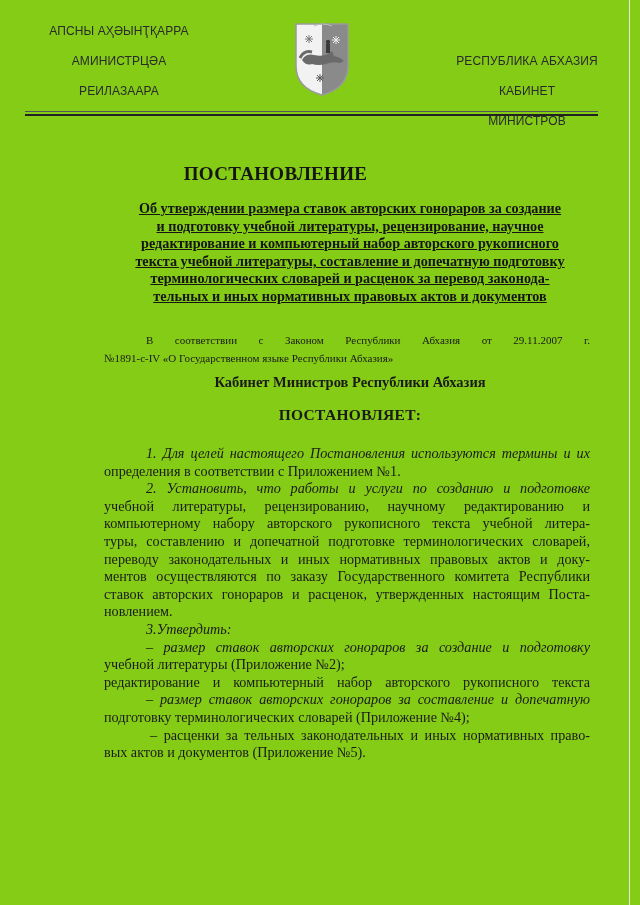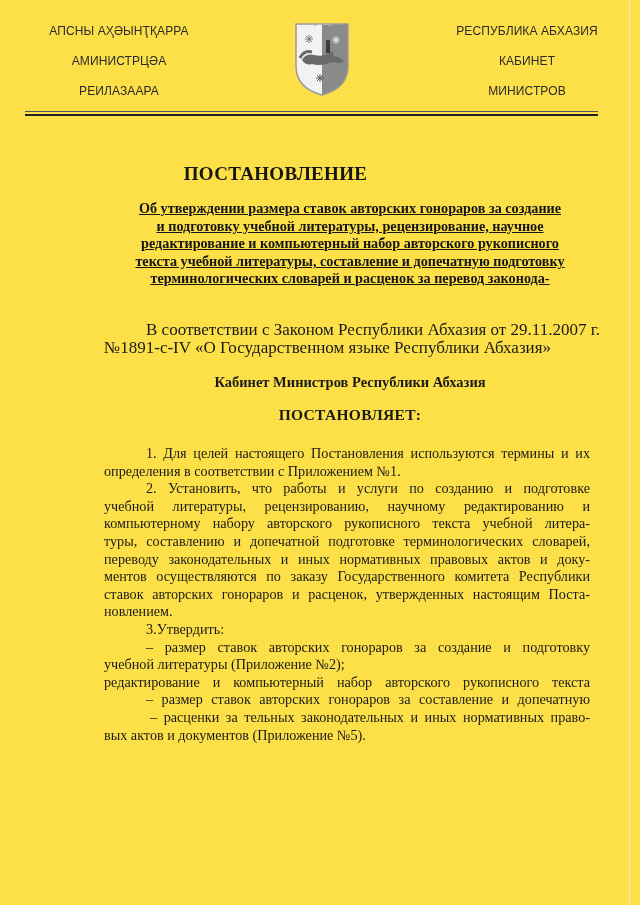--- a/index.html
+++ b/index.html
@@ -12,42 +12,42 @@
       height: 905px;
       position: relative;
       overflow: hidden;
       font-family: "Liberation Serif", serif;
       color: #1a1a1a;
     }
     .page {
       position: absolute;
       left: 0; top: 0;
       width: 640px; height: 905px;
-      background: #fde047;
+      background: #84cc16;
     }
     .page-edge {
       position: absolute;
       right: 10px; top: 0;
       width: 1px; height: 905px;
       background: #e6e6e6;
     }
     
     .hdr-col {
       position: absolute;
       top: 20px;
       width: 210px;
       font-family: "Liberation Sans", sans-serif;
       font-size: 12px;
       color: #2a2a2a;
       text-align: center;
       letter-spacing: 0.1px;
     }
     .hdr-col div { height: 30px; line-height: 22px; }
     .hdr-left { left: 14px; }
-    .hdr-right { left: 422px; }
+    .hdr-right { left: 422px; margin-top: 30px; }
     .emblem {
       position: absolute;
       left: 292px; top: 20px;
       width: 60px; height: 78px;
     }
     .rule {
       position: absolute;
       left: 25px;
       width: 573px;
     }
@@ -73,22 +73,22 @@
       font-weight: bold;
       font-size: 14.2px;
       line-height: 17.6px;
       color: #151515;
     }
     .subject div { white-space: nowrap; text-decoration: underline; }
 
     .preamble {
       position: absolute;
       left: 104px; width: 486px;
-      top: 321px;
-      font-size: 17px;
+      top: 332px;
+      font-size: 11px;
       line-height: 17.5px;
     }
     .just {
       text-align: justify;
       text-align-last: justify;
       white-space: nowrap;
     }
     .line { white-space: nowrap; }
     .indent { padding-left: 42px; }
 
@@ -124,21 +124,21 @@
     .body .row.jl span.t {
       display: block;
       text-align: justify;
       text-align-last: justify;
       white-space: nowrap;
     }
     .body .row.ll span.t {
       display: block;
       white-space: nowrap;
     }
-    .body .row.ind span.t { padding-left: 42px; }
+    .body .row.ind span.t { padding-left: 42px; font-style: italic; }
     .body .row.ind3 span.t { padding-left: 46px; }
   </style>
 </head>
 <body>
 
 <div class="page">
   <div class="page-edge"></div>
 
   <div class="hdr-col hdr-left">
     <div>АПСНЫ АҲӘЫНҬҚАРРА</div>
@@ -187,20 +187,21 @@
   <div class="rule rule-2"></div>
 
   <div class="title">ПОСТАНОВЛЕНИЕ</div>
 
   <div class="subject">
     <div>Об утверждении размера ставок авторских гонораров за создание</div>
     <div>и подготовку учебной литературы, рецензирование, научное</div>
     <div>редактирование и компьютерный набор авторского рукописного</div>
     <div>текста учебной литературы, составление и допечатную подготовку</div>
     <div>терминологических словарей и расценок за перевод законода-</div>
+    <div>тельных и иных нормативных правовых актов и документов</div>
   </div>
 
   <div class="preamble">
     <div class="just indent">В соответствии с Законом Республики Абхазия от 29.11.2007 г.</div>
     <div class="line">№1891-с-IV «О Государственном языке Республики Абхазия»</div>
   </div>
 
   <div class="cabinet">Кабинет Министров Республики Абхазия</div>
   <div class="decree">ПОСТАНОВЛЯЕТ:</div>
 
@@ -243,20 +244,23 @@
       </div>
     <div class="row ll">
         <span class="t">учебной литературы (Приложение №2);</span>
       </div>
     <div class="row jl">
         <span class="t">редактирование и компьютерный набор авторского рукописного текста</span>
       </div>
     <div class="row jl ind">
         <span class="t">– размер ставок авторских гонораров за составление и допечатную</span>
       </div>
+    <div class="row ll">
+        <span class="t">подготовку терминологических словарей (Приложение №4);</span>
+      </div>
     <div class="row jl ind3">
         <span class="t">– расценки за тельных законодательных и иных нормативных право-</span>
       </div>
     <div class="row ll">
         <span class="t">вых актов и документов (Приложение №5).</span>
       </div>
   </div>
 </div>
 
 </body></html>

